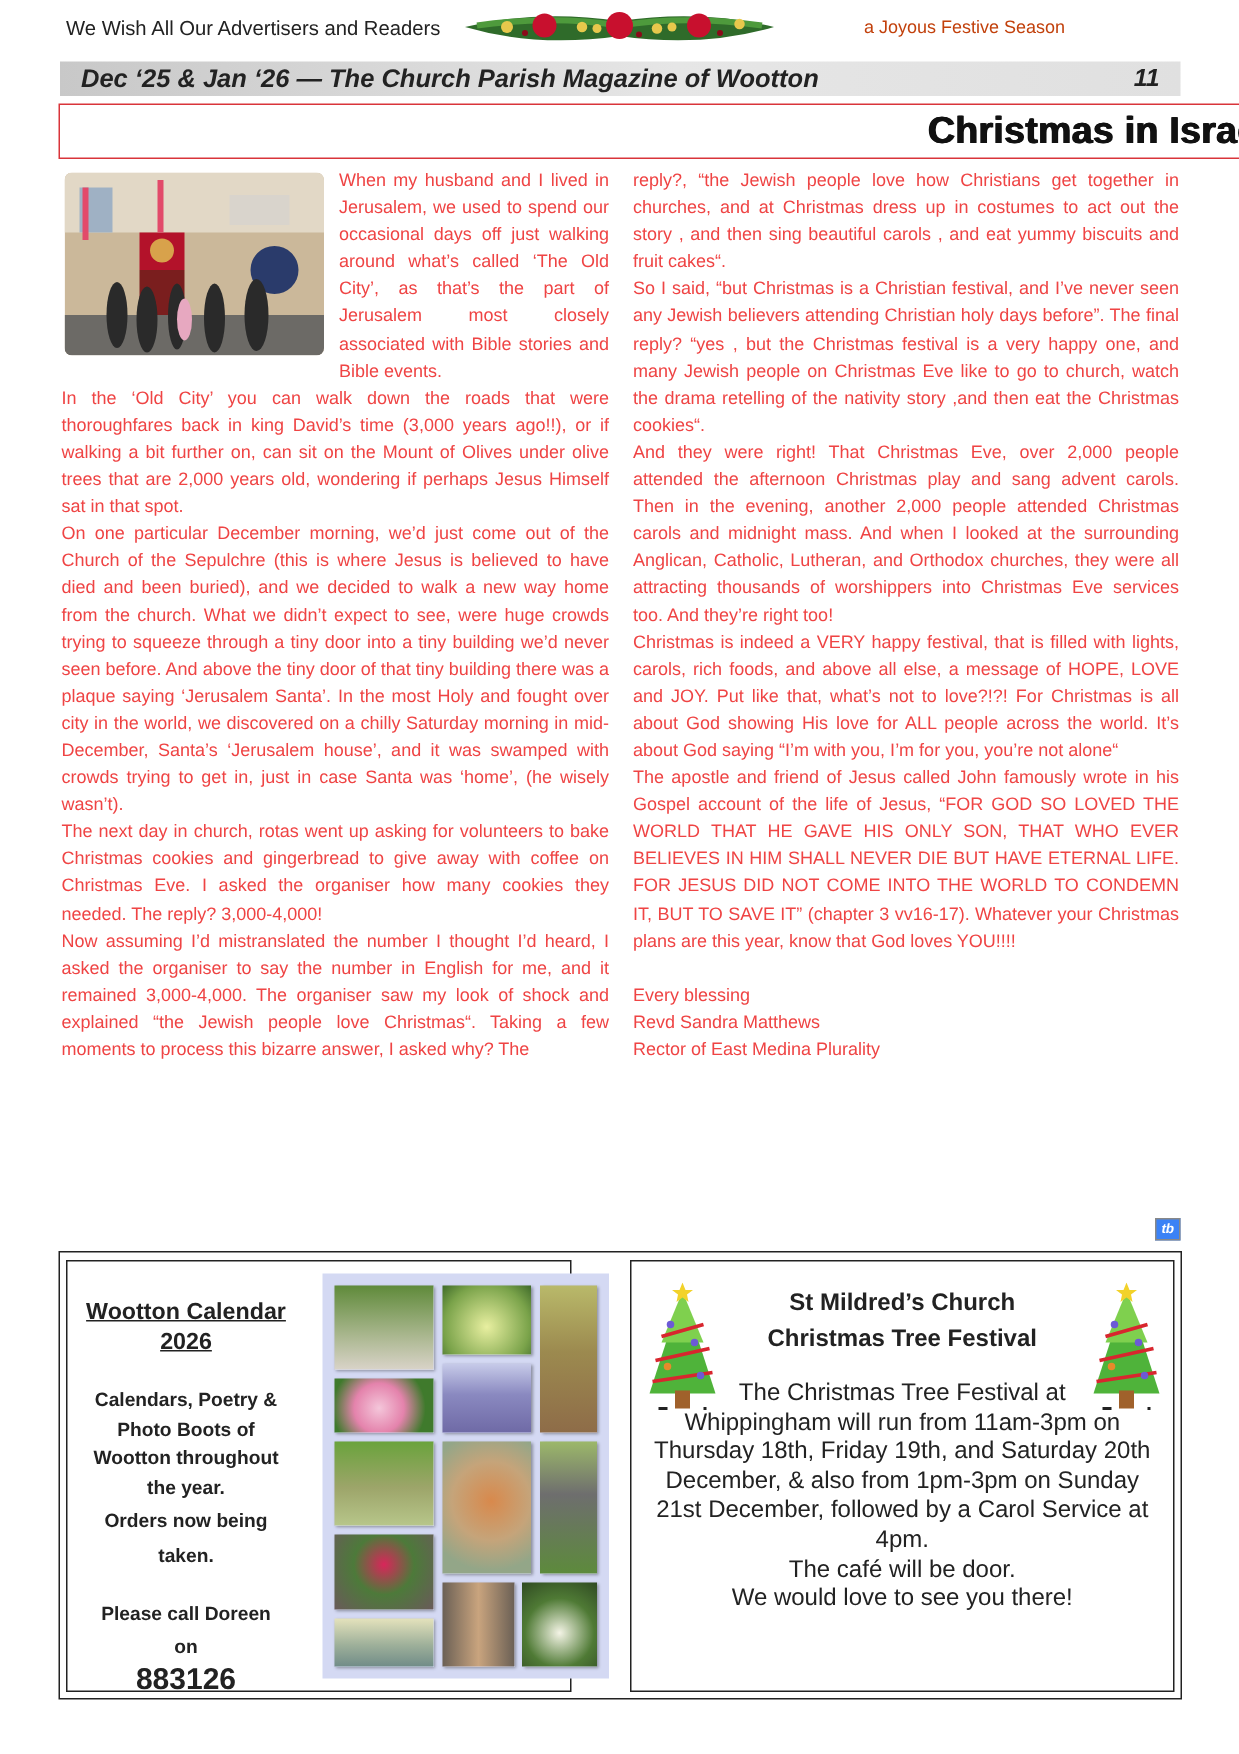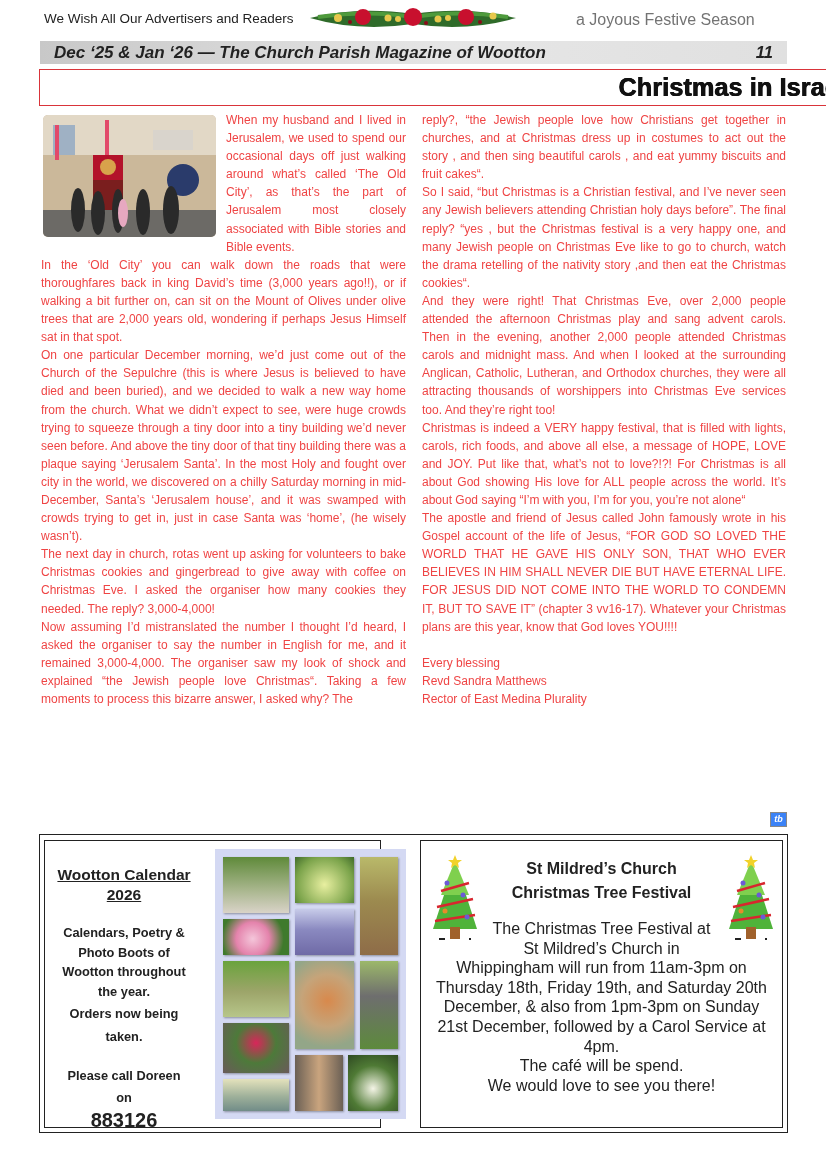--- a/index.html
+++ b/index.html
@@ -1,21 +1,21 @@
 <!DOCTYPE html>
 <html><head>
 <meta charset="utf-8">
 <style>
   html, body { margin:0; padding:0; background:#ffffff; }
   body { width:826px; height:1169px; position:relative; overflow:hidden; font-family:"Liberation Sans", sans-serif; color:#1a1a1a; }
   .abs { position:absolute; }
 
   
   .top-left { left:44px; top:11px; font-size:13.5px; color:#222; }
-  .top-right { left:576px; top:11px; font-size:16px; color:#737373; }
+  .top-right { left:576px; top:11px; font-size:12px; color:#c2410c; }
   .garland { left:308px; top:2px; width:210px; height:32px; }
 
   
   .header-bar { left:40px; top:41px; width:747px; height:23px; background:linear-gradient(to right,#c8c8c8,#e6e6e6 55%,#e0e0e0); }
   .header-title { left:14px; top:2px; font-size:17px; font-weight:bold; font-style:italic; color:#222; white-space:nowrap; }
   .header-page { right:14px; top:2px; font-size:16.5px; font-weight:bold; font-style:italic; color:#222; }
 
   
   .title-box { left:39px; top:69px; width:808px; height:37px; border:1.5px solid #d9343a; box-sizing:border-box; text-align:right; }
   .title-text { font-size:25px; font-weight:bold; color:#111; line-height:34px; letter-spacing:0.2px;
@@ -193,22 +193,21 @@
       <circle cx="38" cy="62" r="2.5" fill="#6c5ad6"></circle>
     <rect x="10" y="83" width="6" height="2" fill="#222"></rect>
       <rect x="40" y="83" width="2" height="2" fill="#222"></rect>
   </svg>
   <div class="abs fest-title">
     <div>St Mildred’s Church</div>
     <div>Christmas Tree Festival</div>
   </div>
   <div class="abs fest-body">
     <div>The Christmas Tree Festival at</div>
-    <div>St Mildred’s Church in</div>
     <div>Whippingham will run from 11am-3pm on</div>
     <div>Thursday 18th, Friday 19th, and Saturday 20th</div>
     <div>December, &amp; also from 1pm-3pm on Sunday</div>
     <div>21st December, followed by a Carol Service at</div>
     <div>4pm.</div>
-    <div>The café will be spend.</div>
+    <div>The café will be door.</div>
     <div>We would love to see you there!</div>
   </div>
 </div>
 
 </body></html>

